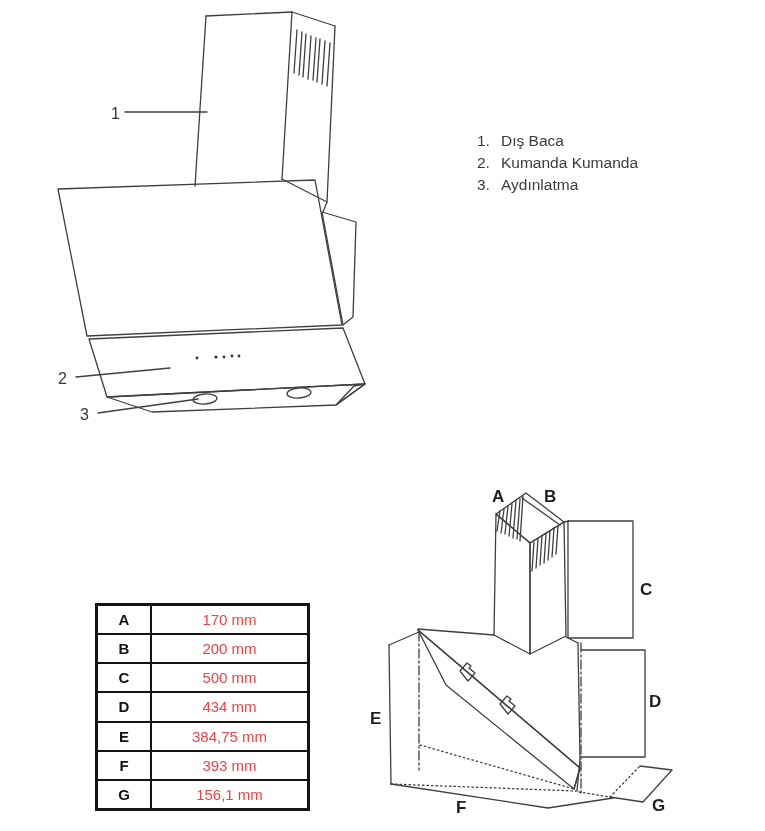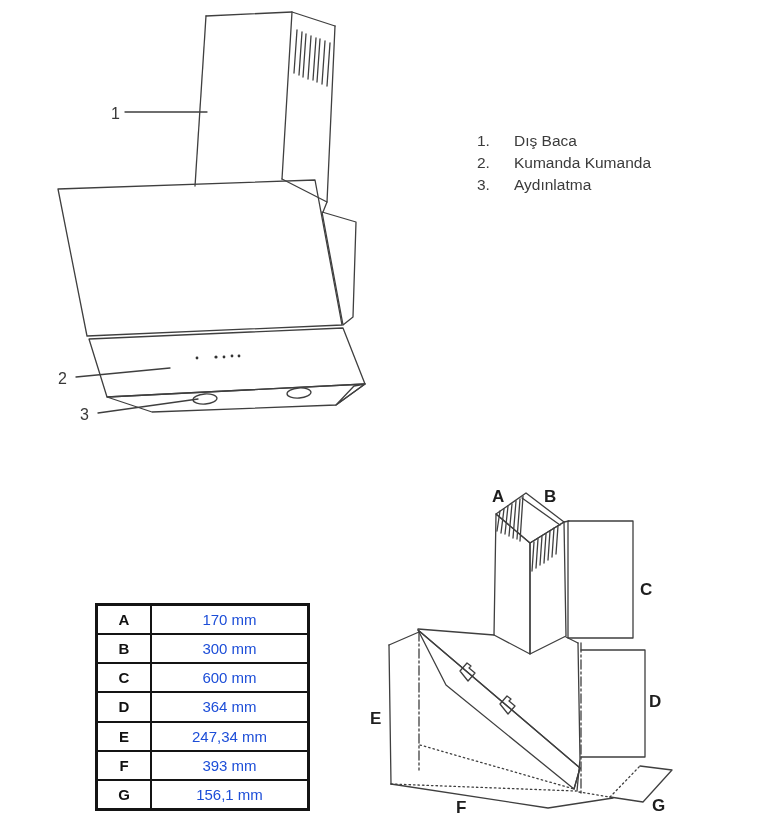--- a/index.html
+++ b/index.html
@@ -12,29 +12,29 @@
     fill:none;stroke:#3f3f3f;stroke-width:1.3;stroke-linecap:round;stroke-linejoin:round;
   }
   svg text{stroke:none;fill:#2e2e2e;font-family:"Liberation Sans", sans-serif;}
   .callout-num{font-size:16px;fill:#383838;}
   .dim-letter{font-size:17px;font-weight:bold;fill:#1e1e1e;}
 
   
   .legend{position:absolute;left:477px;top:130px;font-size:15.5px;color:#3b3b3b;}
   .legend-row{display:flex;line-height:22px;}
   .legend-row .num{width:20px;flex:0 0 auto;}
-  .legend-row .lbl{margin-left:17px;}
+  .legend-row .lbl{margin-left:4px;}
 
   
   table.dims{
     position:absolute;left:95px;top:603px;width:215px;height:208px;
     border-collapse:collapse;border:3px solid #141414;table-layout:fixed;
   }
   table.dims td{border:2px solid #141414;text-align:center;vertical-align:middle;
-    font-size:15px;color:#1d4ed8;padding:0;}
+    font-size:15px;color:#ef4444;padding:0;}
   table.dims td.key{width:52px;font-weight:bold;color:#111;}
 </style>
 </head>
 <body>
 
 <div class="page">
 
   <svg style="left:40px;top:3px;" width="340" height="432" viewBox="0 0 340 432">
 
     <g>
@@ -105,33 +105,33 @@
   </div>
 
   <table class="dims">
     <tbody>
       <tr>
         <td class="key">A</td>
         <td class="val">170 mm</td>
       </tr>
       <tr>
         <td class="key">B</td>
-        <td class="val">300 mm</td>
+        <td class="val">200 mm</td>
       </tr>
       <tr>
         <td class="key">C</td>
-        <td class="val">600 mm</td>
+        <td class="val">500 mm</td>
       </tr>
       <tr>
         <td class="key">D</td>
-        <td class="val">364 mm</td>
+        <td class="val">434 mm</td>
       </tr>
       <tr>
         <td class="key">E</td>
-        <td class="val">247,34 mm</td>
+        <td class="val">384,75 mm</td>
       </tr>
       <tr>
         <td class="key">F</td>
         <td class="val">393 mm</td>
       </tr>
       <tr>
         <td class="key">G</td>
         <td class="val">156,1 mm</td>
       </tr>
     </tbody>

